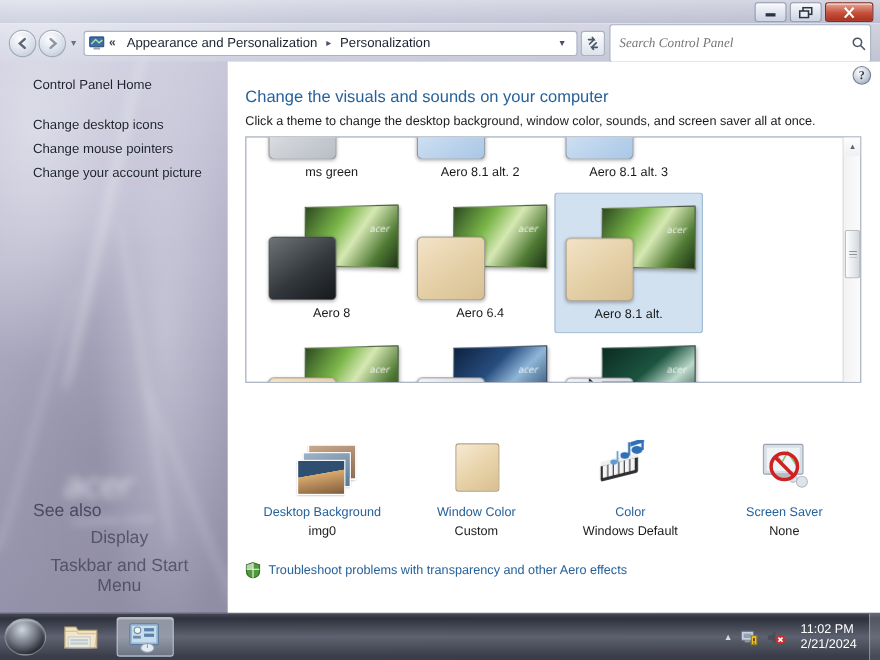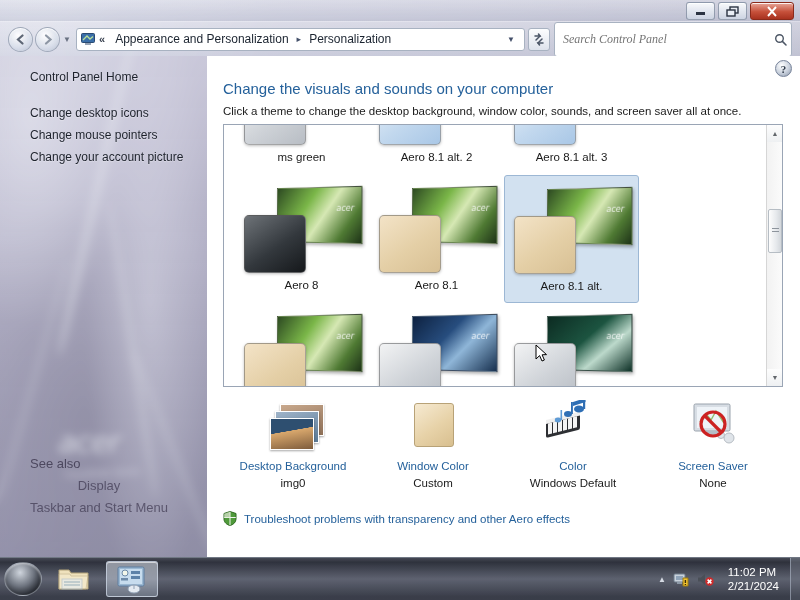--- a/index.html
+++ b/index.html
@@ -116,21 +116,21 @@
   .sidebar {
     position: absolute; left: 0; top: 56px; width: 187px; height: 501px;
     padding: 14px 0 0 30px;
   }
   .side-link {
     font-size: 12px; color: #1d222c; margin-bottom: 8px; cursor: pointer;
     text-shadow: 0 1px 1px rgba(255,255,255,.35);
   }
   .side-link.home { margin-bottom: 22px; }
   .side-also {
-    position: absolute; left: 30px; top: 400px; font-size: 13px;
+    position: absolute; left: 30px; top: 400px; font-size: 16px;
     color: rgba(40,36,58,.78);
   }
   .side-also .hdr { color: rgba(45,40,62,.7); margin-bottom: 7px; }
   .side-also .lnk { color: rgba(48,42,66,.62); margin-bottom: 7px; text-align: center; }
 
   
   .content {
     position: absolute; left: 207px; top: 56px; width: 593px; height: 501px;
     background: #fff;
   }
@@ -140,21 +140,21 @@
     background: radial-gradient(circle at 38% 30%, #fff, #c8d0dc 55%, #8a95a8);
     border: 1px solid #77839a; color: #2e3948; font-size: 11px; font-weight: bold;
     display: flex; align-items: center; justify-content: center;
     font-family: "Liberation Serif", serif;
   }
   .c-title { font-size: 15px; color: #25619b; padding: 24px 0 0 16px; }
   .c-sub   { font-size: 11.5px; color: #1a1a1a; padding: 8px 0 0 16px; }
 
   
   .gallery {
-    position: absolute; left: 16px; top: 68px; width: 560px; height: 263px;
+    position: absolute; left: 16px; top: 68px; width: 560px; height: 224px;
     border: 1px solid #9aa5b5; background: #fff; overflow: hidden;
   }
   .gal-inner { position: absolute; left: 0; top: -78px; width: 543px; }
   .gal-row { display: flex; padding-left: 10px; }
   .theme {
     width: 135px; height: 128px; padding: 6px;
     display: flex; flex-direction: column; align-items: center;
     position: relative;
   }
   .theme.sel {
@@ -416,21 +416,21 @@
             </div>
             <div class="theme-name">Aero 8</div>
           </div>
           <div class="theme">
             <div class="thumb-wrap">
               <div class="thumb-back wp-green">
                   <span class="acer-mark">acer</span>
                 </div>
               <div class="thumb-front gl-tan"></div>
             </div>
-            <div class="theme-name">Aero 8.1</div>
+            <div class="theme-name">Aero 6.4</div>
           </div>
           <div class="theme sel">
             <div class="thumb-wrap">
               <div class="thumb-back wp-green">
                   <span class="acer-mark">acer</span>
                 </div>
               <div class="thumb-front gl-tan"></div>
             </div>
             <div class="theme-name">Aero 8.1 alt.</div>
           </div>

